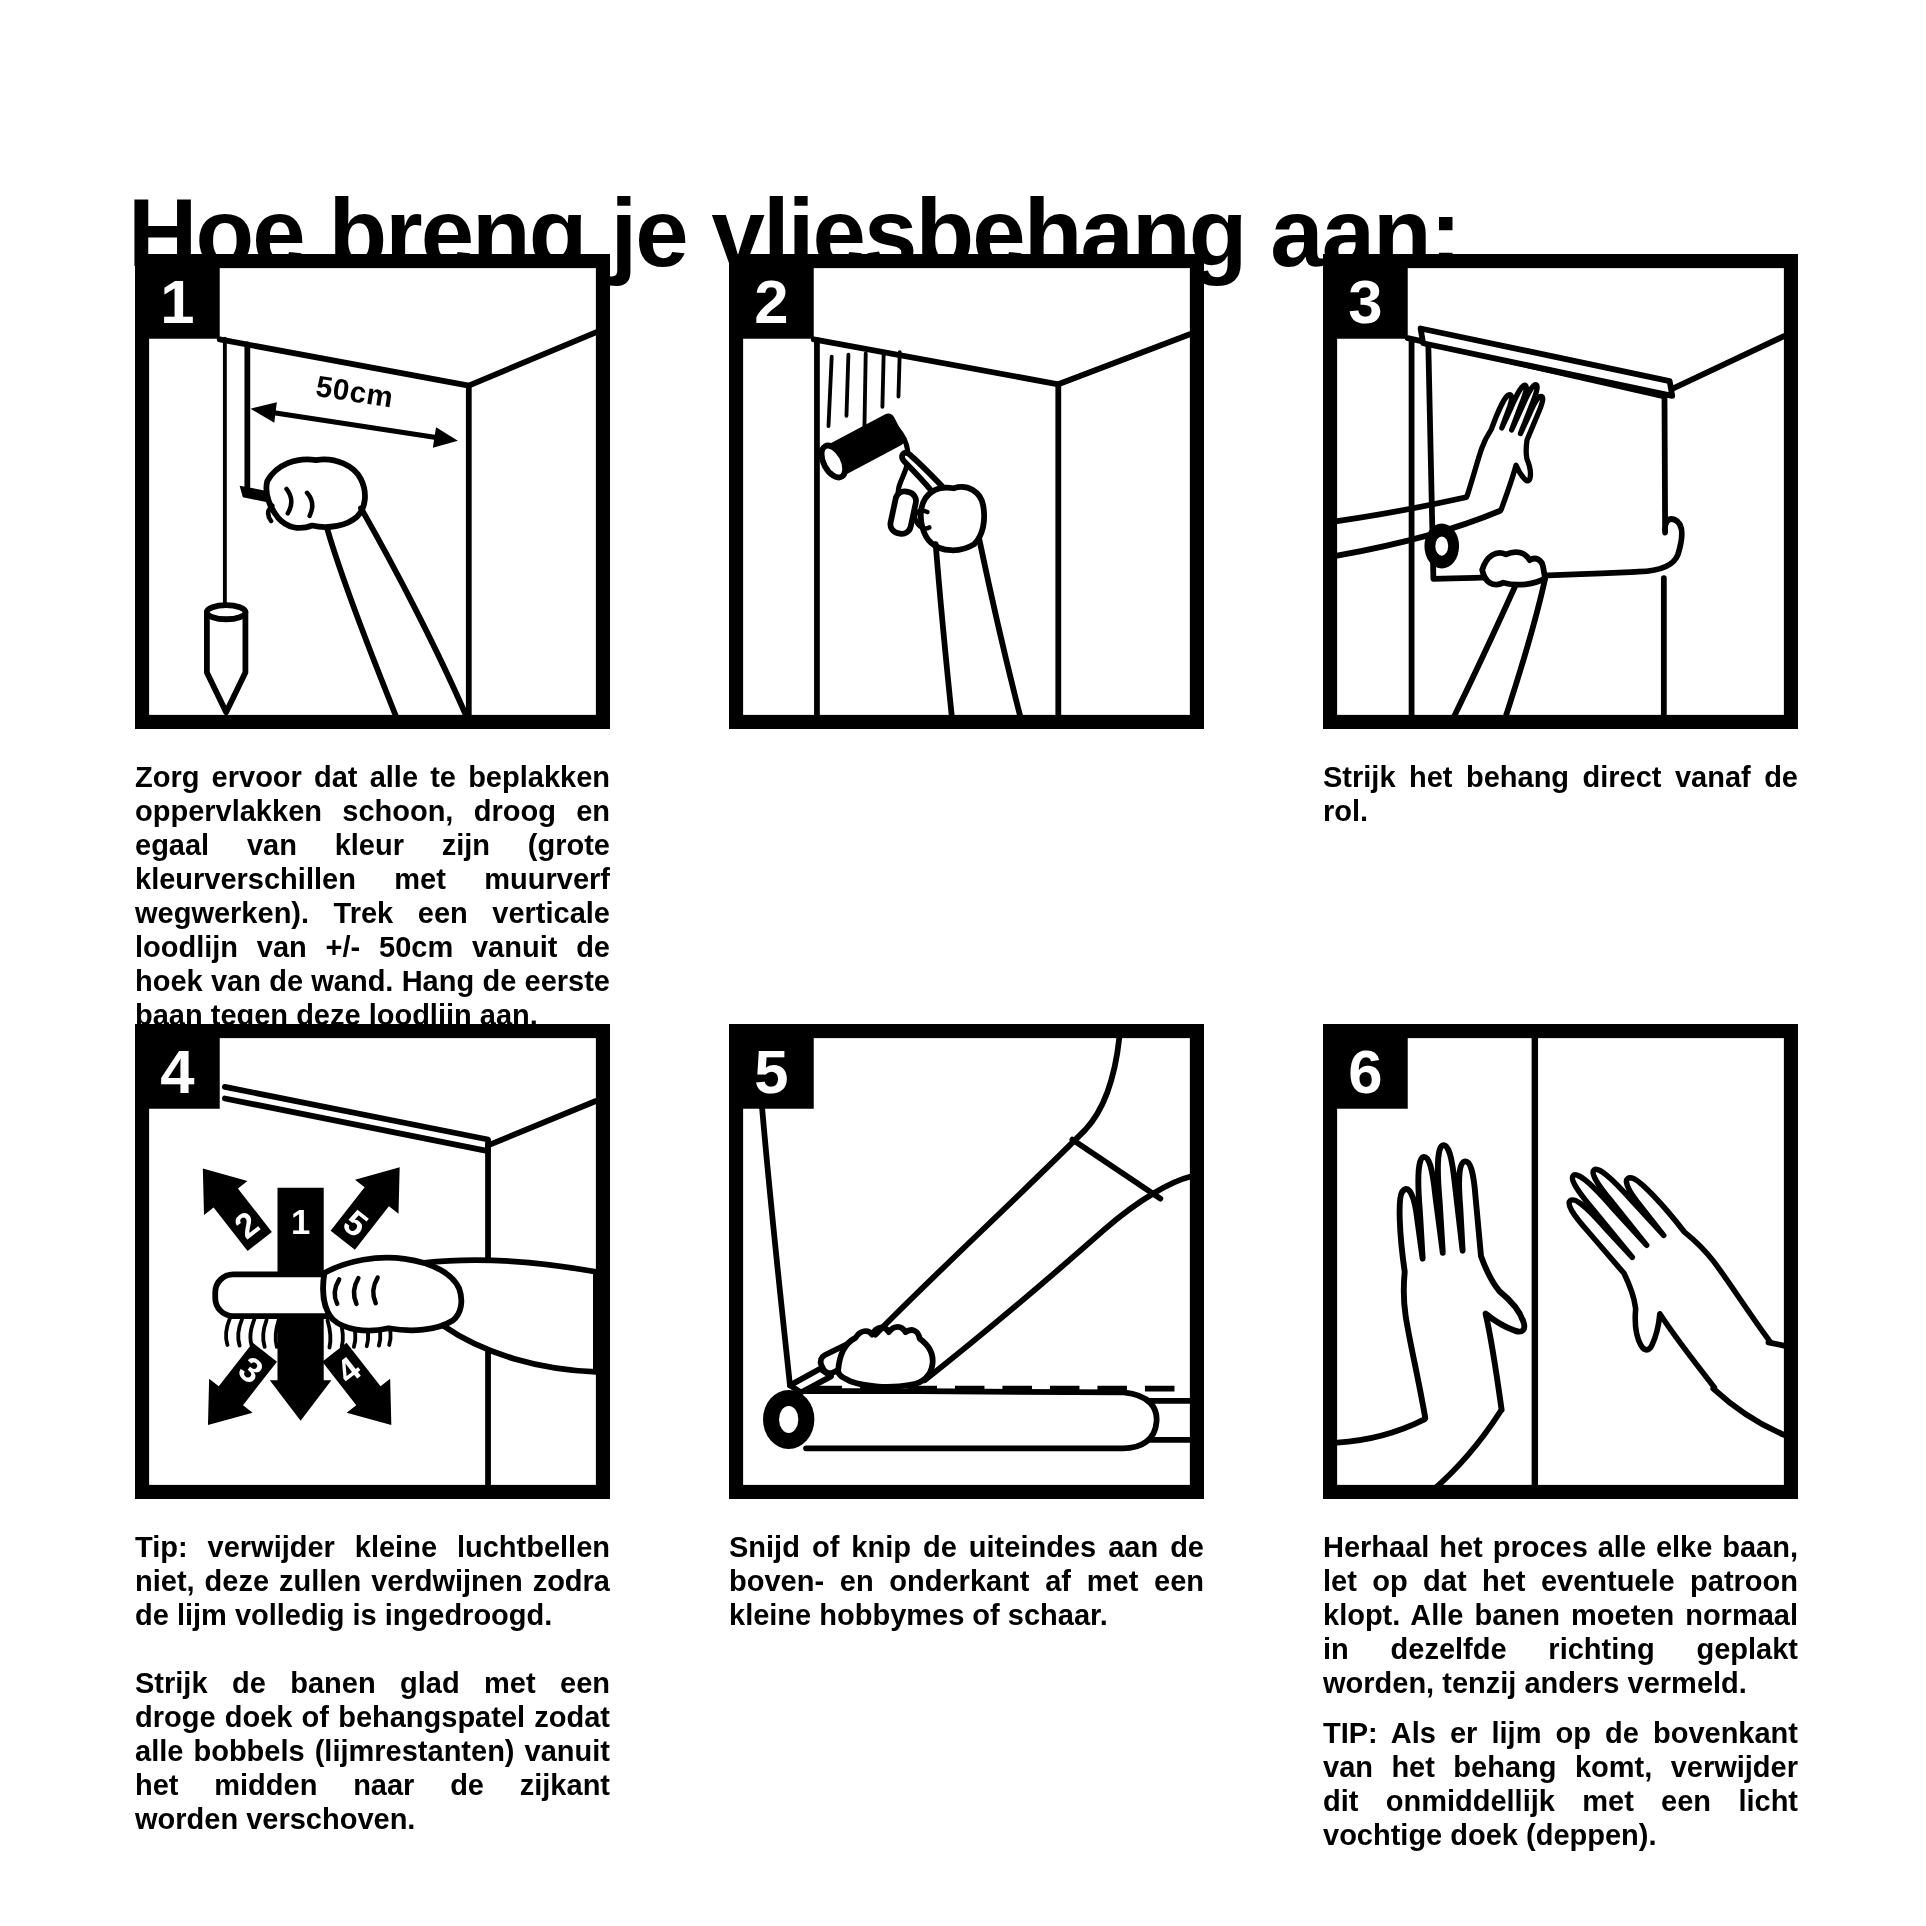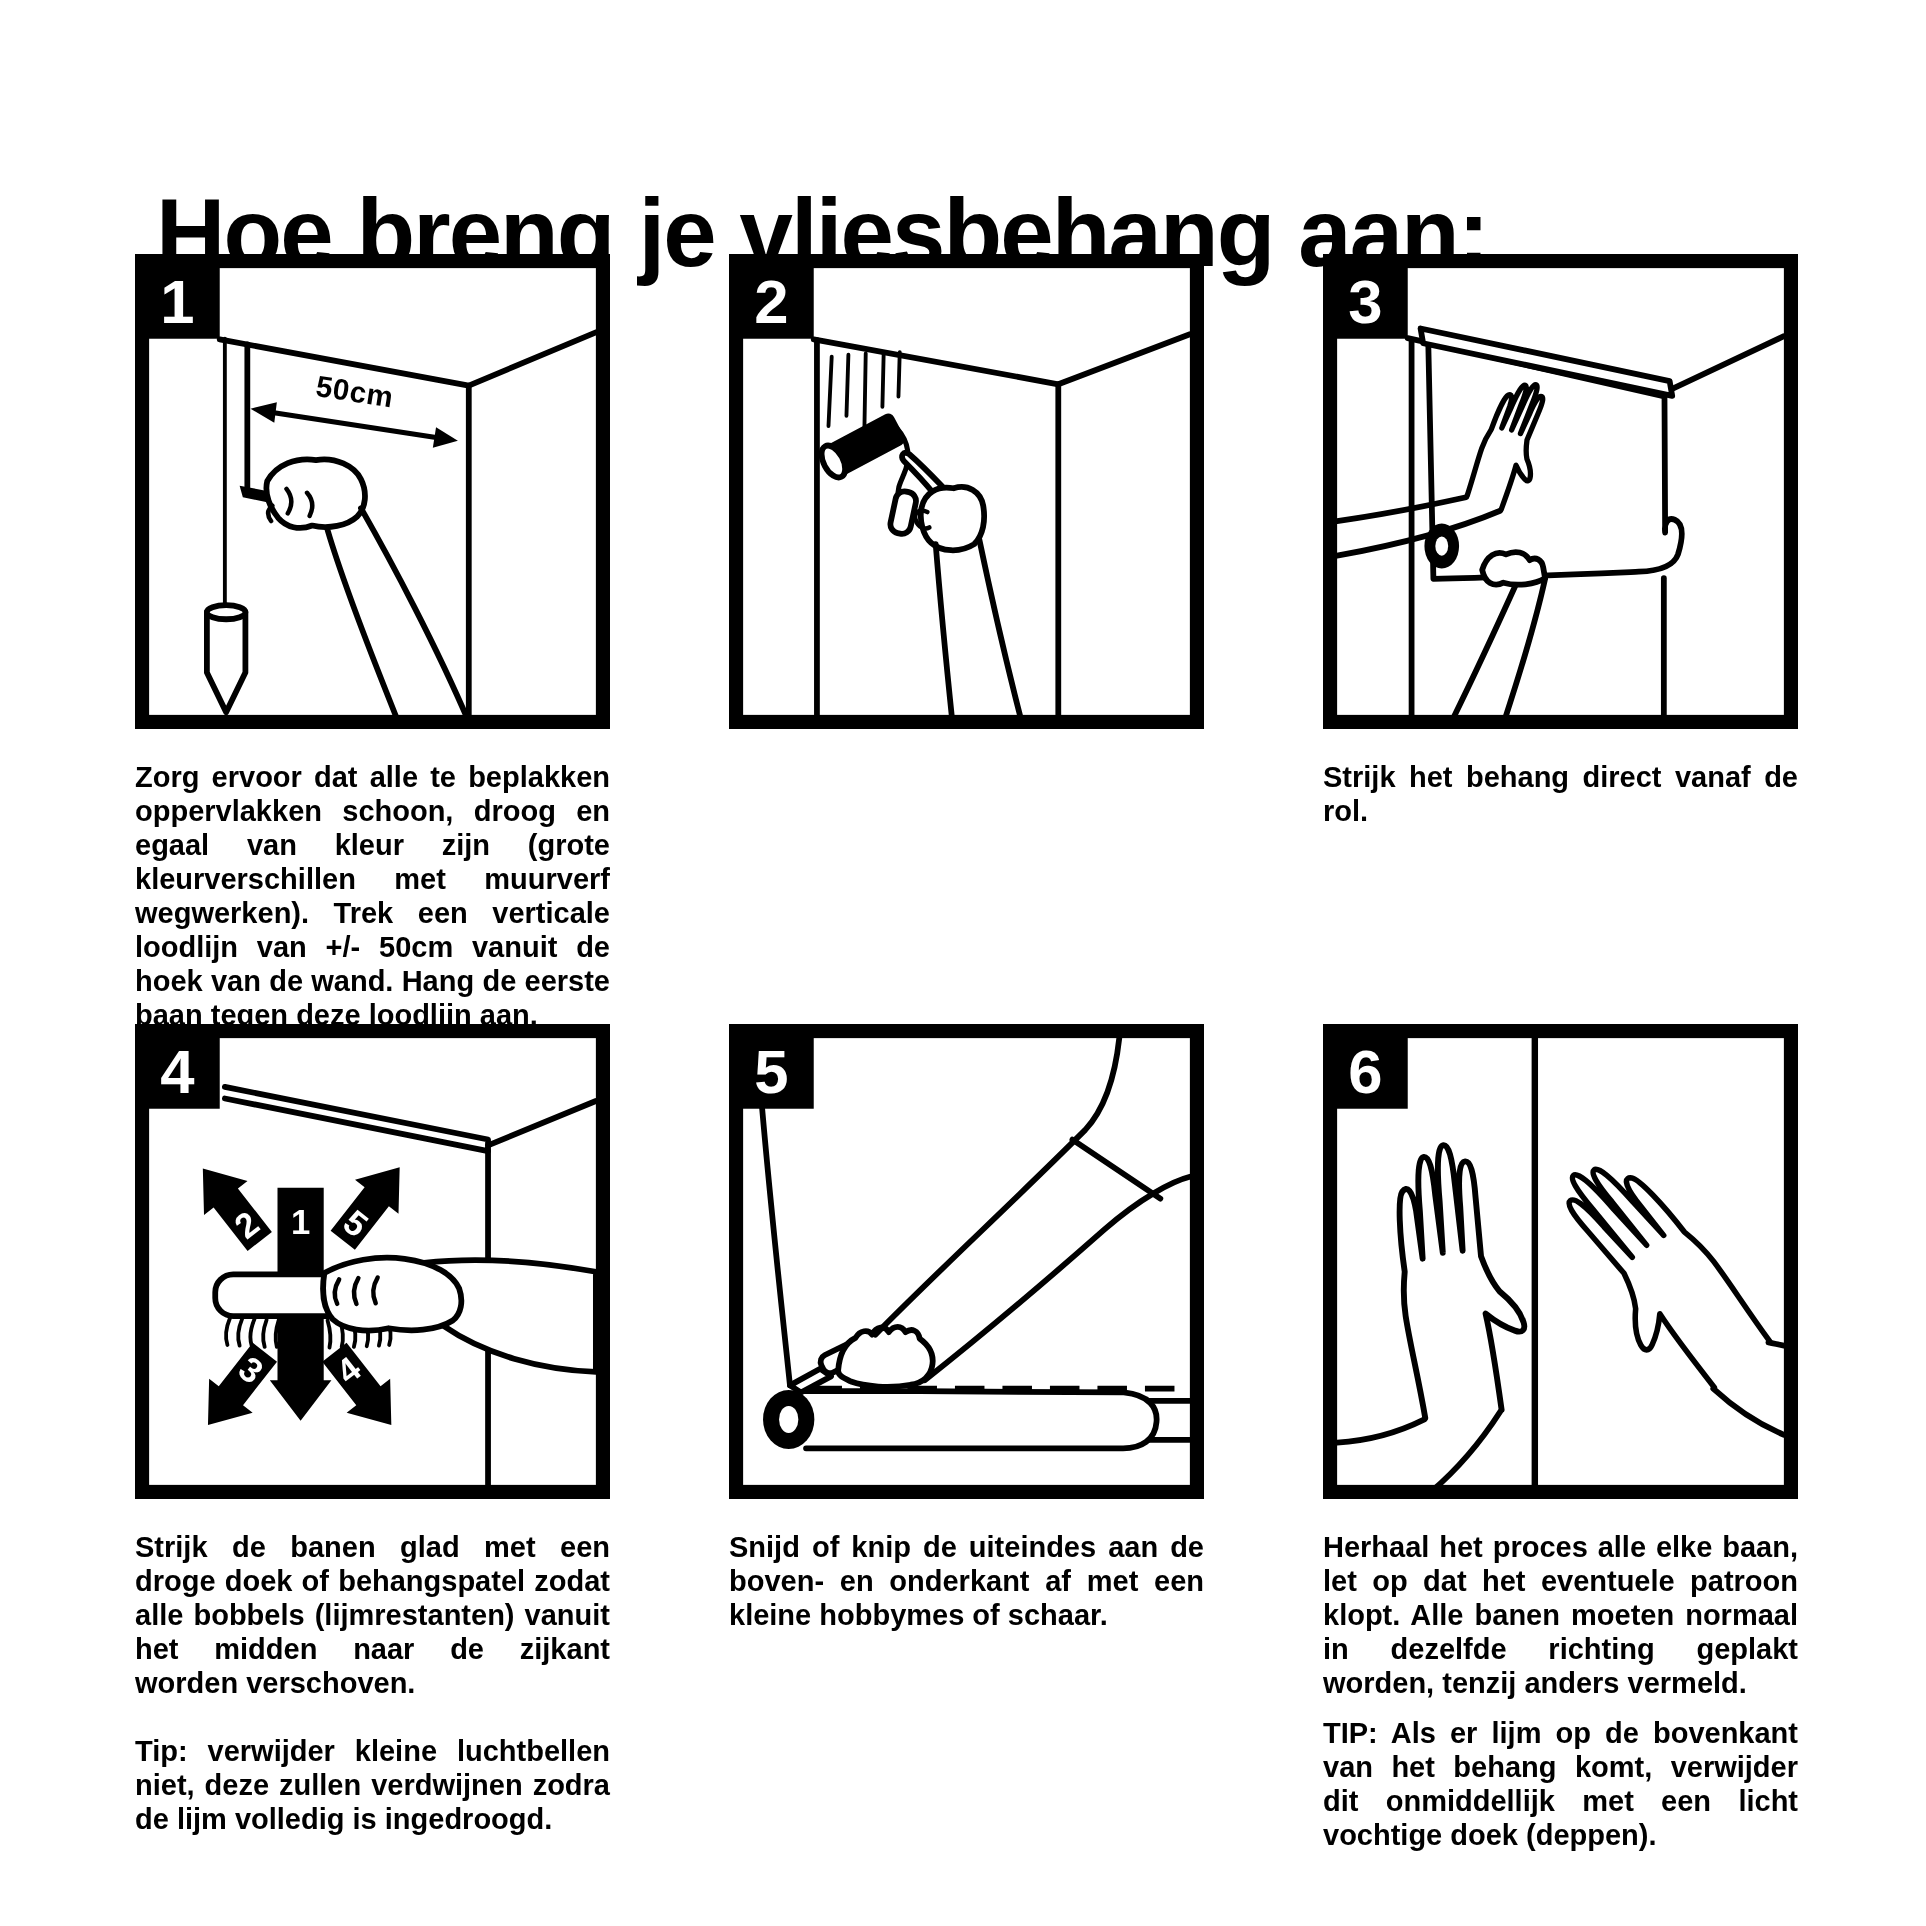--- a/index.html
+++ b/index.html
@@ -1,17 +1,17 @@
 <!DOCTYPE html>
 <html style="font-size:10.3px"><head>
 <meta charset="utf-8">
 <style>
   html,body{margin:0;padding:0;background:#fff;}
   body{width:1926px;height:1926px;position:relative;font-family:"Liberation Sans",sans-serif;color:#000;}
-  .page-title{position:absolute;left:156px;top:114px;font-size:96px;font-weight:bold;letter-spacing:-1.9px;white-space:nowrap;}
+  .page-title{position:absolute;left:128px;top:114px;font-size:96px;font-weight:bold;letter-spacing:-1.9px;white-space:nowrap;}
   .cell{position:absolute;width:475px;}
   .cell svg{display:block;width:475px;height:475px;}
   .caption{margin-top:31px;font-size:29px;line-height:34px;font-weight:bold;text-align:justify;}
   .caption p{margin:0;}
   .caption.gap p + p{margin-top:34px;}
   .caption.tight p + p{margin-top:16px;}
   
   .ln{fill:none;stroke:#000;stroke-width:9;stroke-linecap:round;stroke-linejoin:round;}
   .thin{fill:none;stroke:#000;stroke-width:6;stroke-linecap:round;}
   .wh{fill:#fff;stroke:#000;stroke-width:9;stroke-linecap:round;stroke-linejoin:round;}
@@ -200,22 +200,22 @@
 
     <path class="wh" d="M450,372 C540,362 640,372 718,386 L718,542 C630,538 545,515 480,470 C462,452 452,430 450,405 Z"></path>
     <g>
       <path class="wh" d="M295,388 C330,368 380,360 420,366 C465,372 495,390 505,412 C512,432 508,452 495,462 C470,478 430,480 395,474 C360,482 325,476 308,460 C295,446 290,420 295,388 Z"></path>
       <path class="ln" style="stroke-width:7" d="M318,398 q-12,20 -3,38 M348,396 q-12,20 -3,40 M378,395 q-12,20 -3,40"></path>
     </g>
     <rect class="bk" x="0" y="0" width="132" height="132"></rect>
     <text class="badge-num" x="66" y="107" text-anchor="middle">4</text>
   </svg>
   <div class="caption gap">
+    <p>Tip: verwijder kleine luchtbellen niet, deze zullen verdwijnen zodra de lijm volledig is ingedroogd.</p>
     <p>Strijk de banen glad met een droge doek of behangspatel zodat alle bobbels (lijmrestanten) vanuit het midden naar de zijkant worden verschoven.</p>
-    <p>Tip: verwijder kleine luchtbellen niet, deze zullen verdwijnen zodra de lijm volledig is ingedroogd.</p>
   </div>
 </div>
 
 <div class="cell" style="left:729px;top:1024px;">
   <svg viewBox="0 0 740 740">
     <rect x="11" y="11" width="718" height="718" fill="#fff" stroke="#000" stroke-width="22"></rect>
 
     <path class="ln" d="M43,22 C55,200 80,420 95,563"></path>
 
     <path d="M130,568 L718,568" fill="none" stroke="#000" stroke-width="9" stroke-dasharray="46 28"></path>

